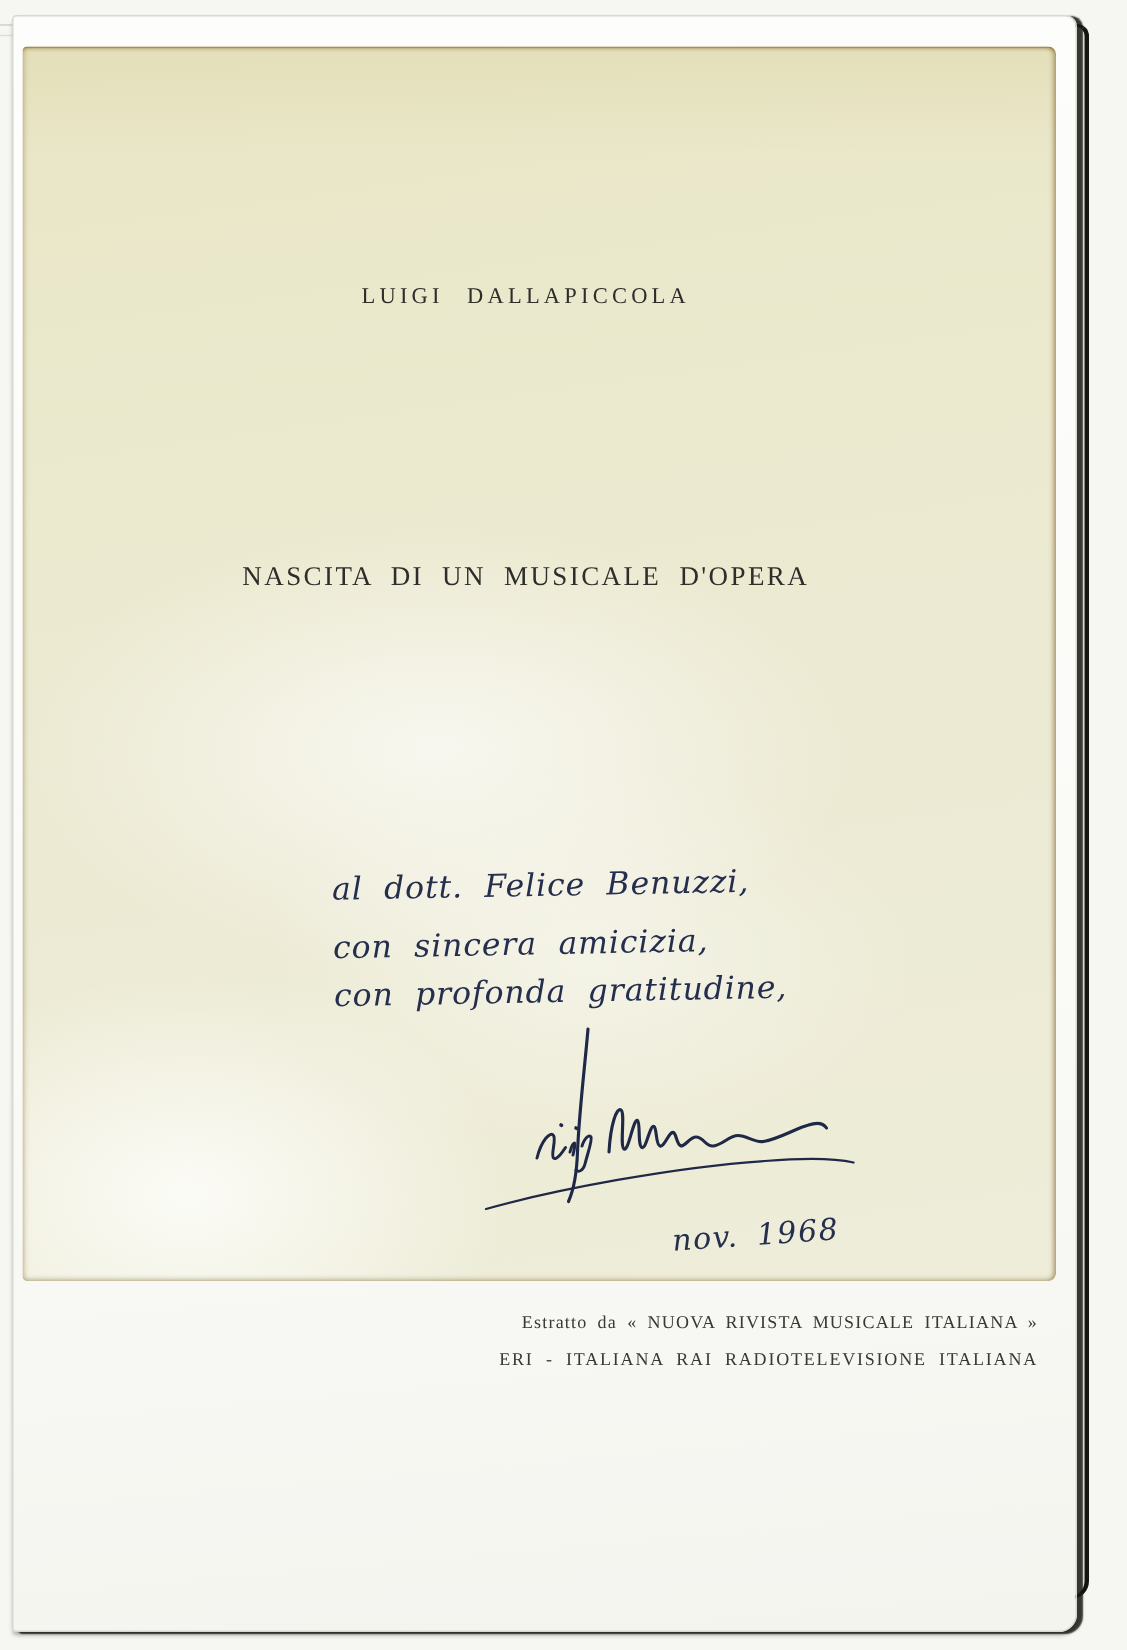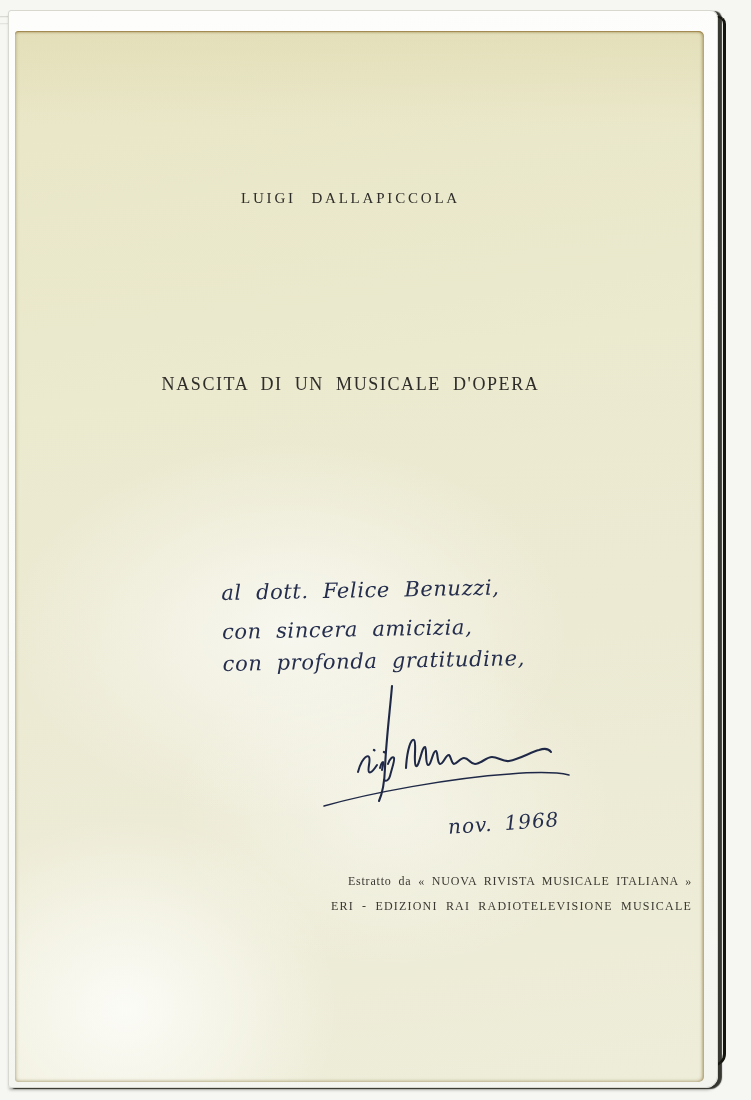--- a/index.html
+++ b/index.html
@@ -23,21 +23,21 @@
   
   .under-page-1{
     position:absolute;left:8px;top:10px;width:708px;height:1076px;
     background:linear-gradient(175deg,#fdfdfc 0%,#fafaf7 60%,#f4f4ef 100%);
     border:1px solid #d8d8d1;
     border-radius:3px 8px 12px 3px;
     box-shadow:4px 1px 1px rgba(22,22,16,0.85), 0 3px 3px -1px rgba(110,110,100,0.55);
   }
   
   .title-page{
-    position:absolute;left:15px;top:31px;width:689px;height:1051px;
+    position:absolute;left:15px;top:31px;width:689px;height:823px;
     border-radius:3px 5px 5px 3px;
     background:
       linear-gradient(180deg, rgba(222,216,172,0.5) 0%, rgba(222,216,172,0) 9%),
       radial-gradient(ellipse 58% 26% at 40% 57%, rgba(251,251,248,0.78), rgba(251,251,248,0) 70%),
       radial-gradient(ellipse 48% 28% at 16% 93%, rgba(253,253,250,0.9), rgba(253,253,250,0) 65%),
       radial-gradient(ellipse 46% 22% at 55% 74%, rgba(250,250,246,0.55), rgba(250,250,246,0) 70%),
       linear-gradient(172deg, #e9e6c6 0%, #ebe9cd 28%, #ecead3 58%, #eeedd9 100%);
     box-shadow:
       inset 0 2px 3px -1px rgba(148,114,52,0.6),
       inset 0 1px 0 rgba(140,104,44,0.45),
@@ -112,16 +112,16 @@
              C 159,78 160,84 165,84 C 171,84 176,77 182,77 C 188,77 193,82 199,81
              C 210,79 221,72 229,70 C 235,68 239,69 241,72" stroke-width="2.1"></path>
 
     <path d="M 14,126 C 60,113 140,98 200,94 C 225,92 246,92 259,95" stroke-width="1.5"></path>
   </svg>
 
   <div class="handwriting hand-date">nov. 1968</div>
 
   <div class="colophon">
     <div class="colophon-line-1">Estratto da « NUOVA RIVISTA MUSICALE ITALIANA »</div>
-    <div class="colophon-line-3">ERI - EDIZIONI RAI RADIOTELEVISIONE MUSICALE</div>
+    <div class="colophon-line-3">ERI - ITALIANA RAI RADIOTELEVISIONE ITALIANA</div>
   </div>
 
 </div>
 
 </body></html>

